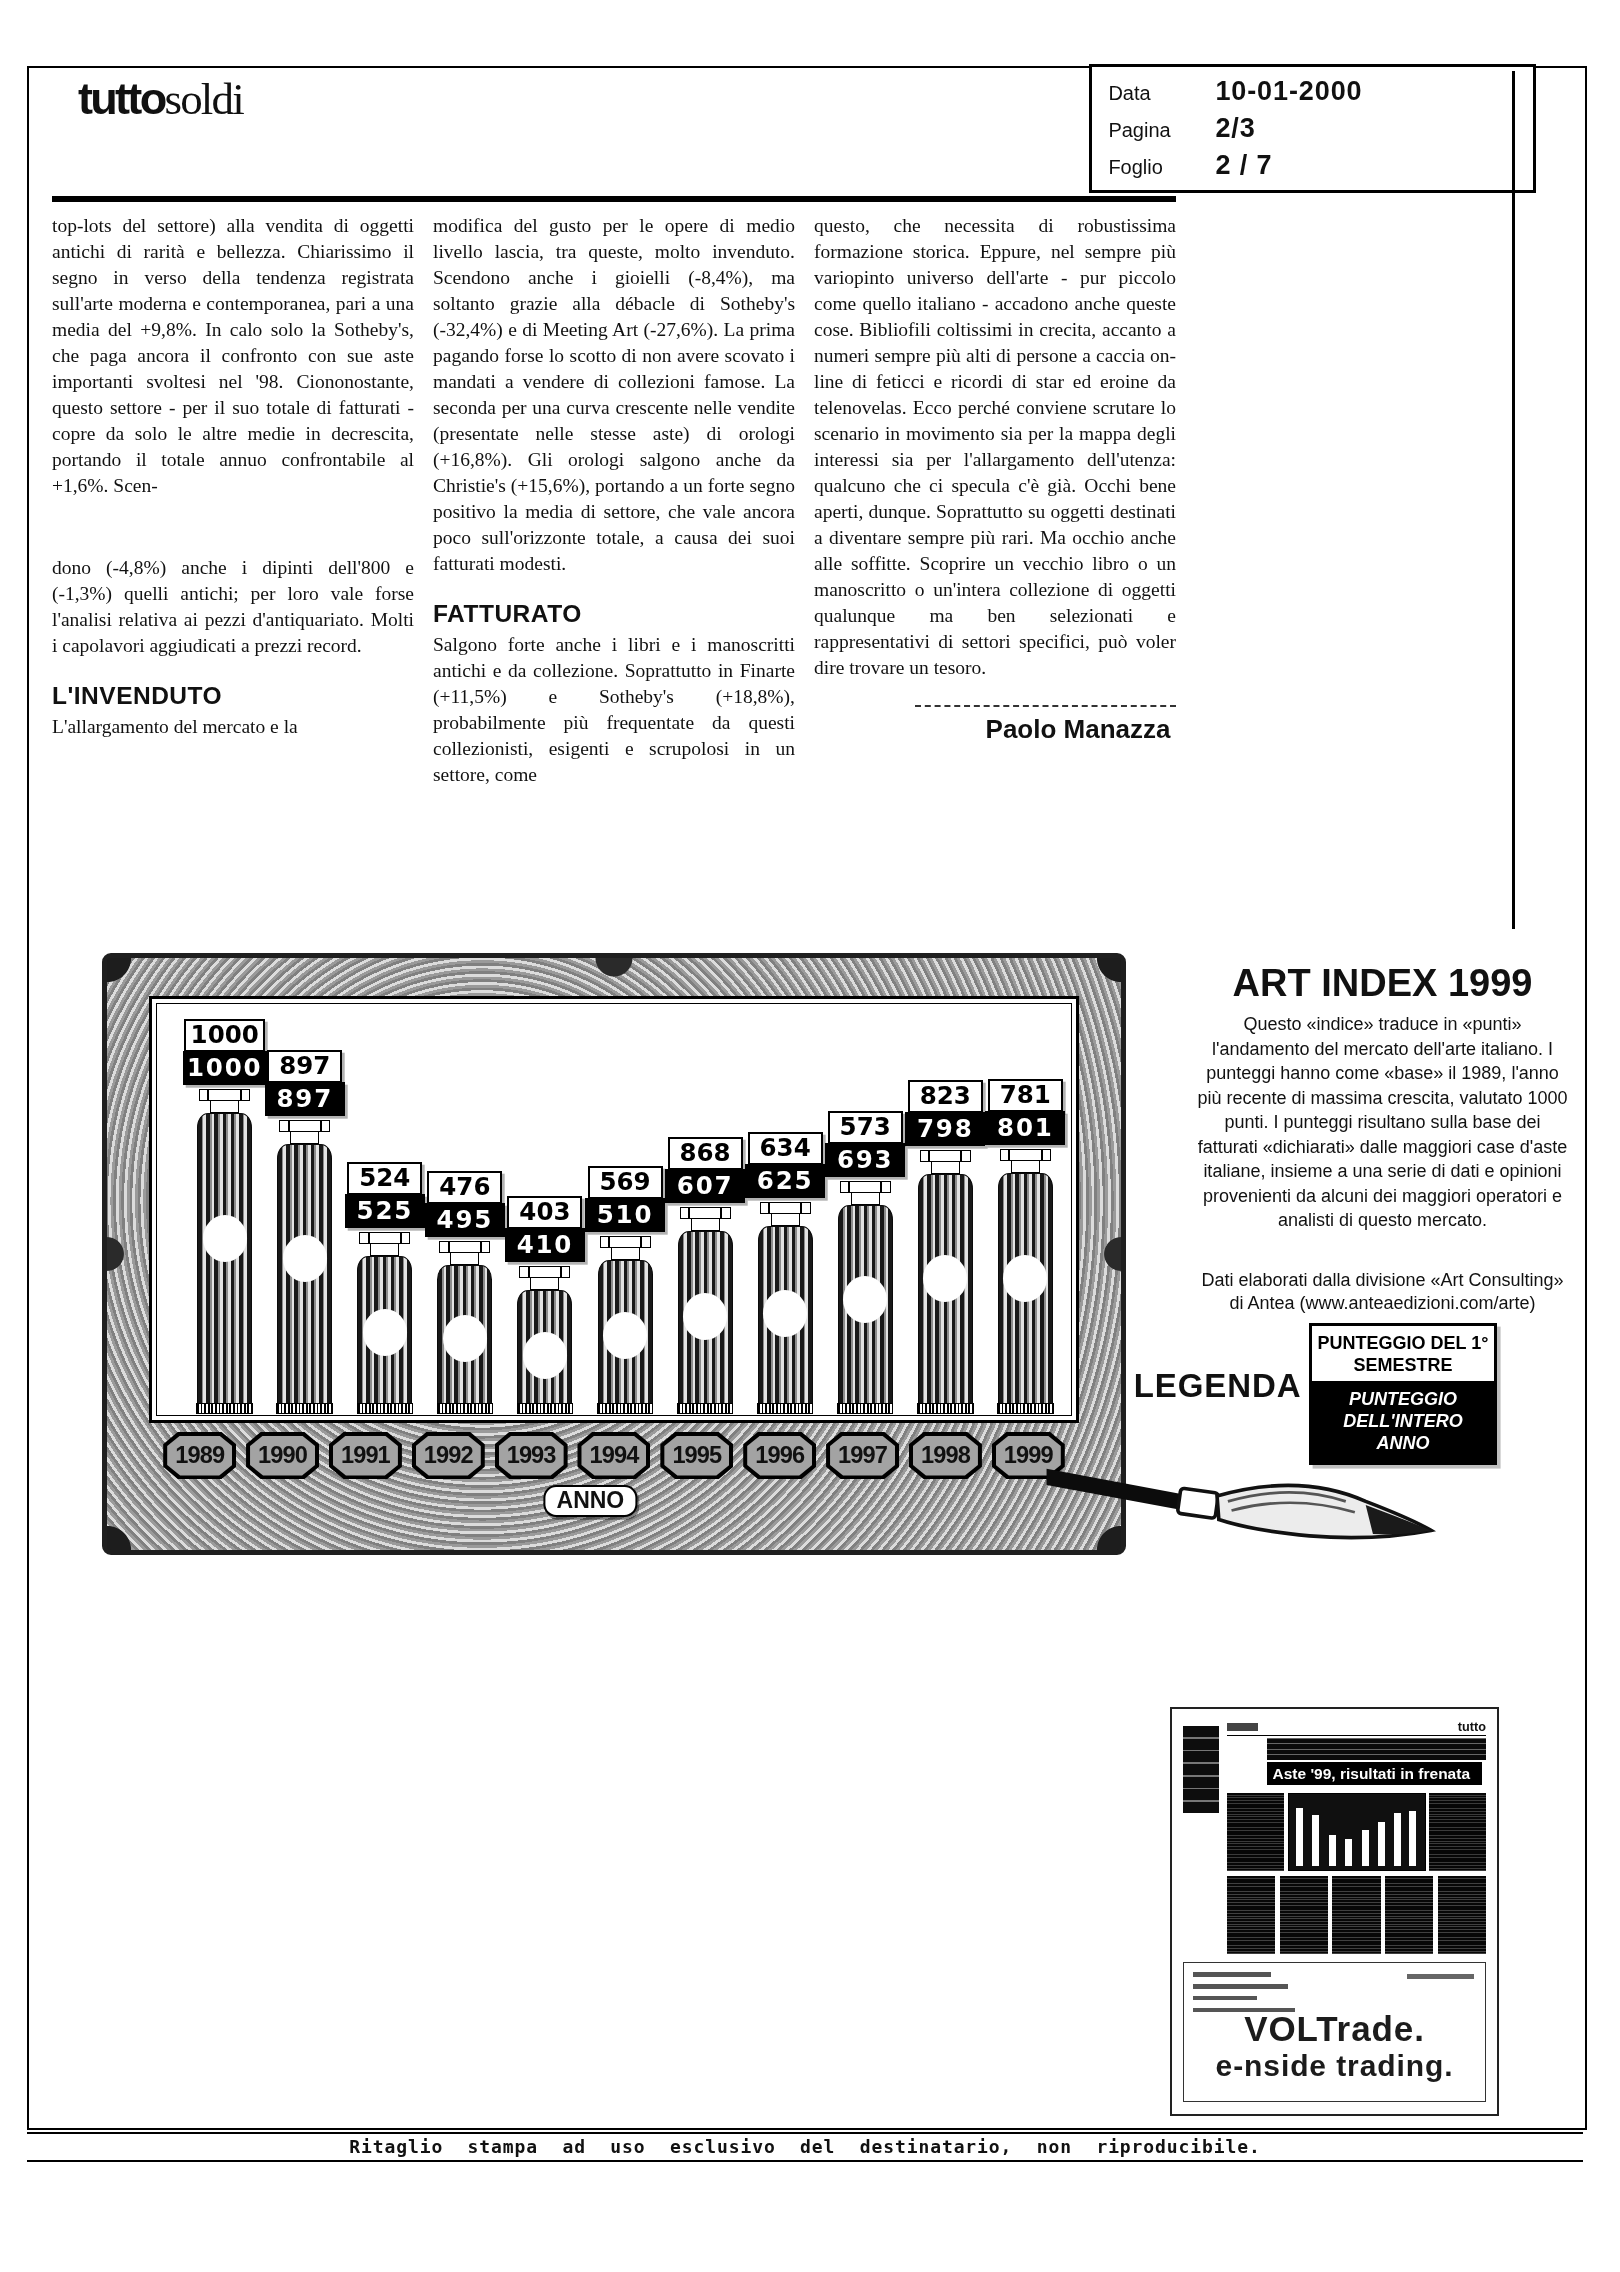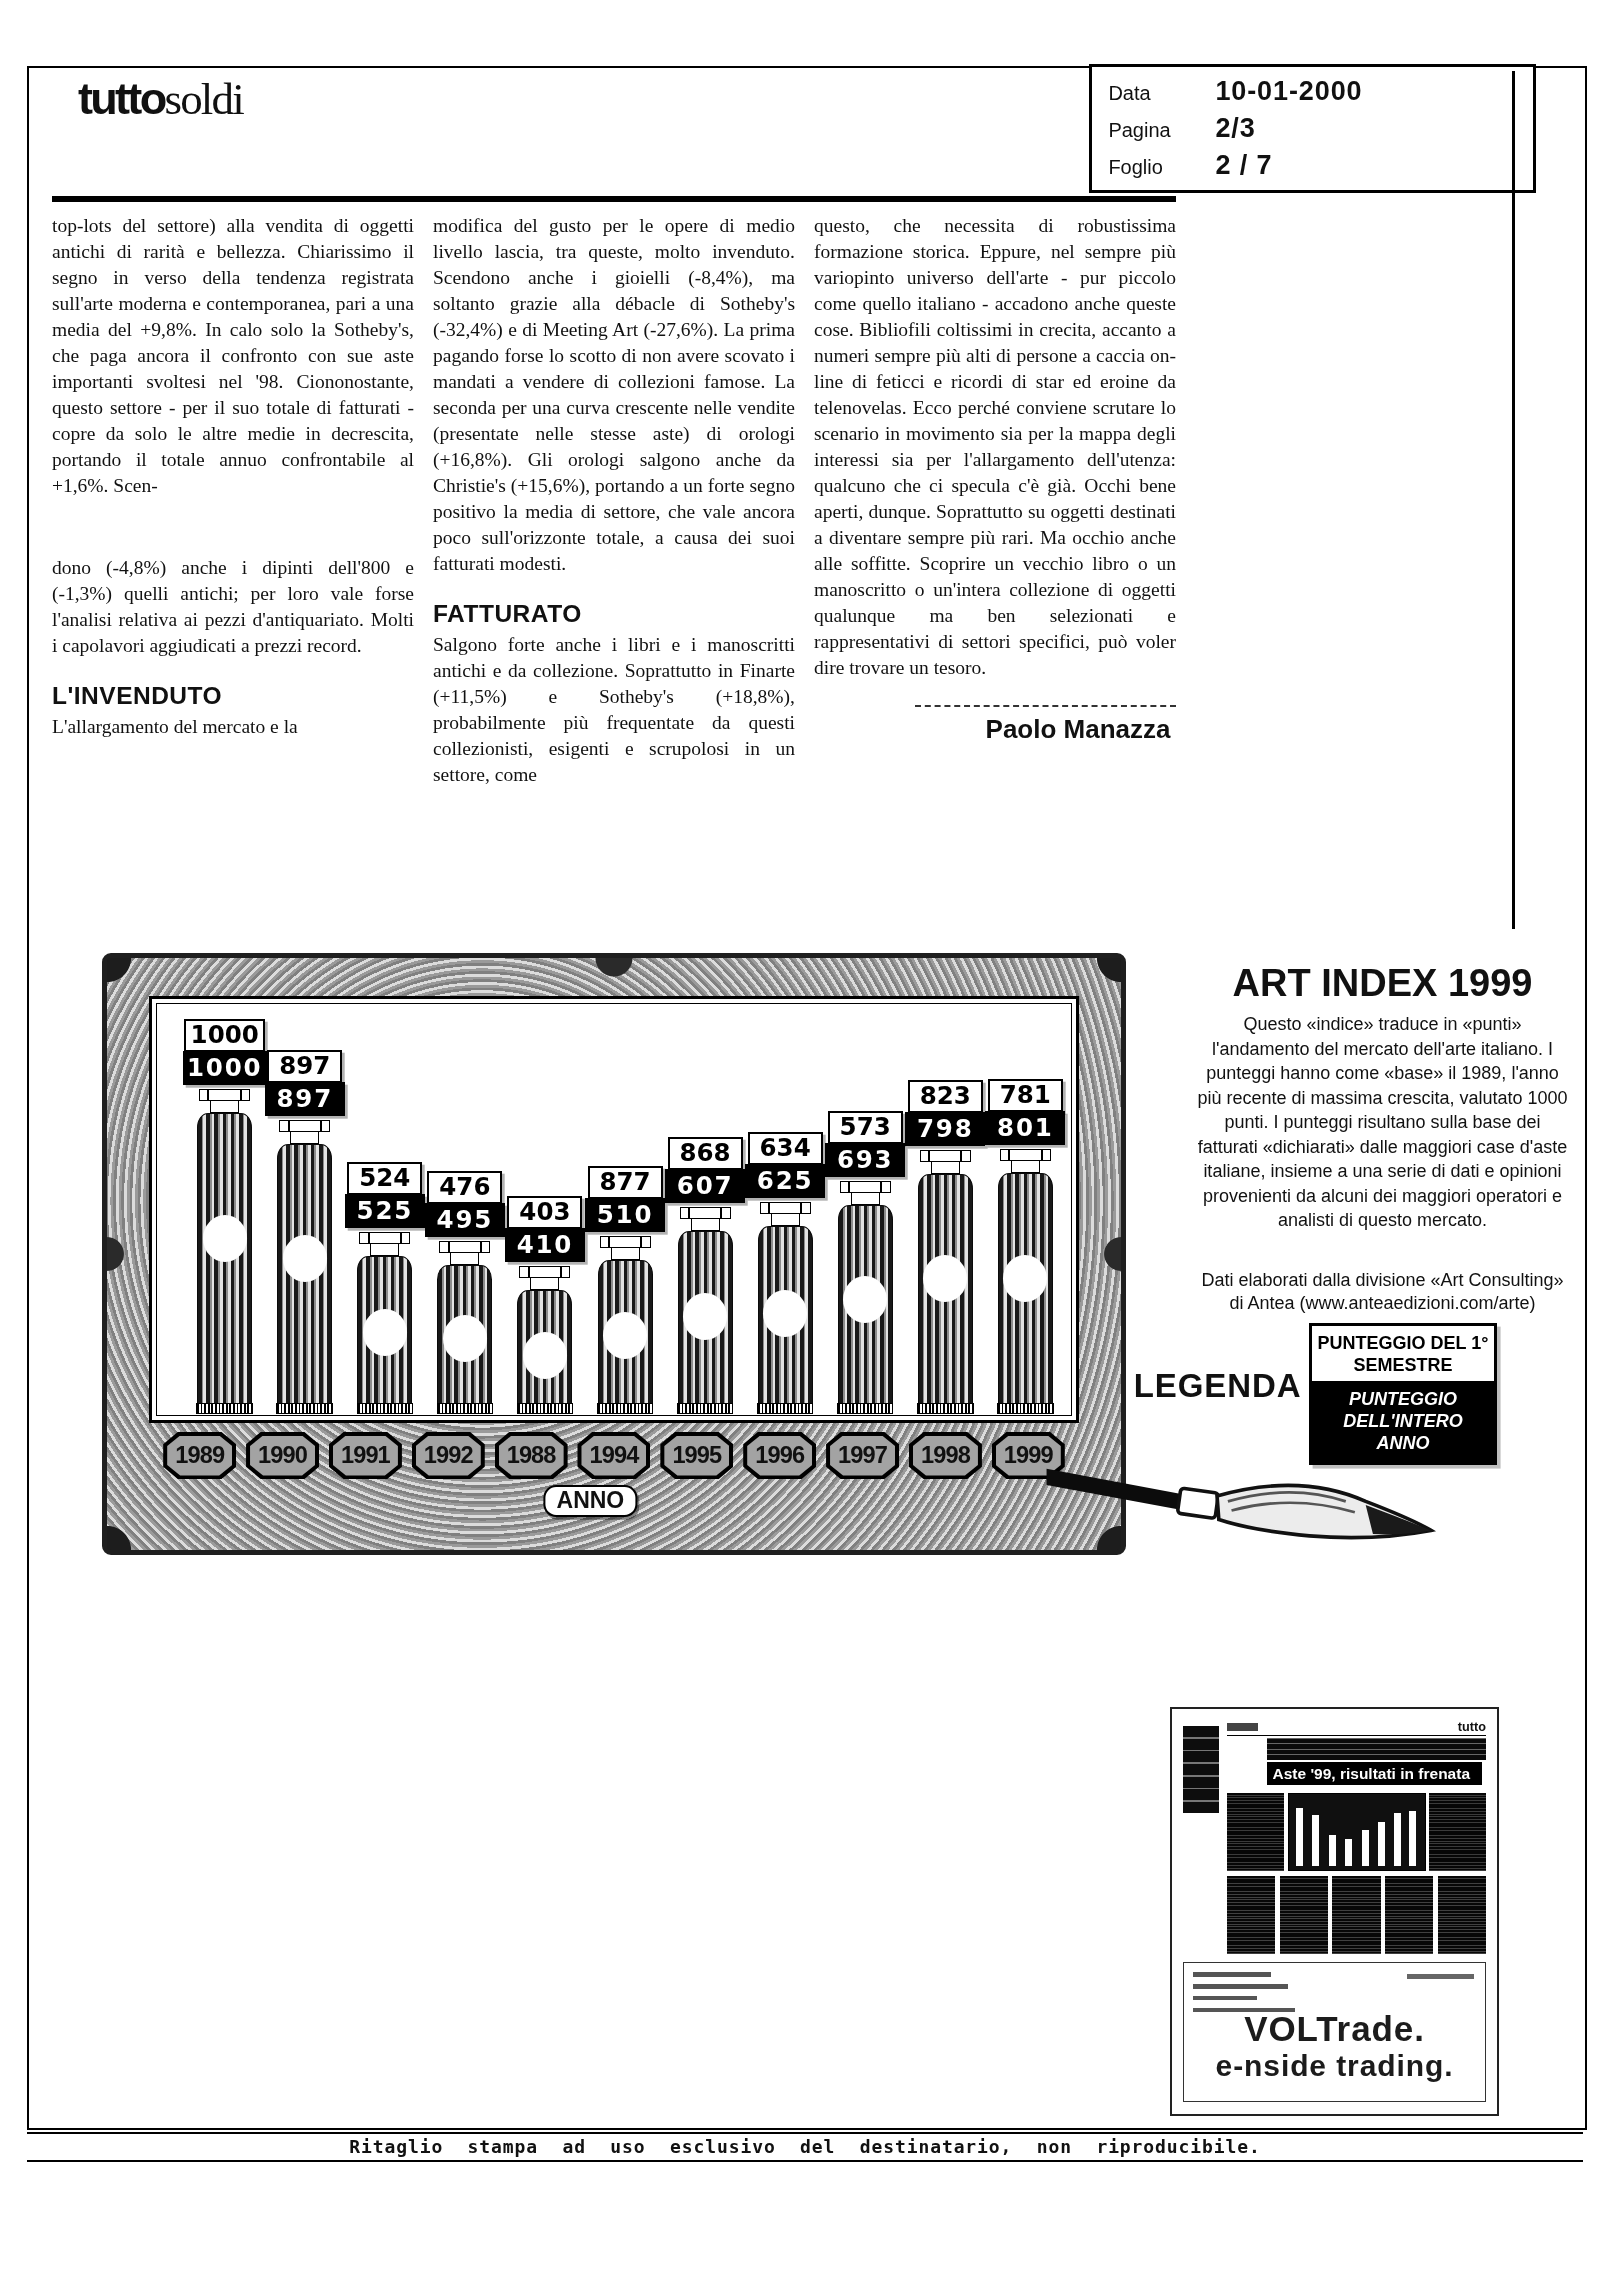--- a/index.html
+++ b/index.html
@@ -262,21 +262,21 @@
           <div class="bar-label-white">403</div>
           <div class="bar-label-black">410</div>
           <div class="cap-flange"></div>
           <div class="cap-neck"></div>
           <div class="tube" style="height: 123px;">
             <div class="shine"></div>
             <div class="crimp"></div>
           </div>
         </div>
         <div class="bar-col">
-          <div class="bar-label-white">877</div>
+          <div class="bar-label-white">569</div>
           <div class="bar-label-black">510</div>
           <div class="cap-flange"></div>
           <div class="cap-neck"></div>
           <div class="tube" style="height: 153px;">
             <div class="shine"></div>
             <div class="crimp"></div>
           </div>
         </div>
         <div class="bar-col">
           <div class="bar-label-white">868</div>
@@ -346,21 +346,21 @@
           <div class="in">1991</div>
         </div>
       </div>
       <div class="year-cell">
         <div class="oct">
           <div class="in">1992</div>
         </div>
       </div>
       <div class="year-cell">
         <div class="oct">
-          <div class="in">1988</div>
+          <div class="in">1993</div>
         </div>
       </div>
       <div class="year-cell">
         <div class="oct">
           <div class="in">1994</div>
         </div>
       </div>
       <div class="year-cell">
         <div class="oct">
           <div class="in">1995</div>

